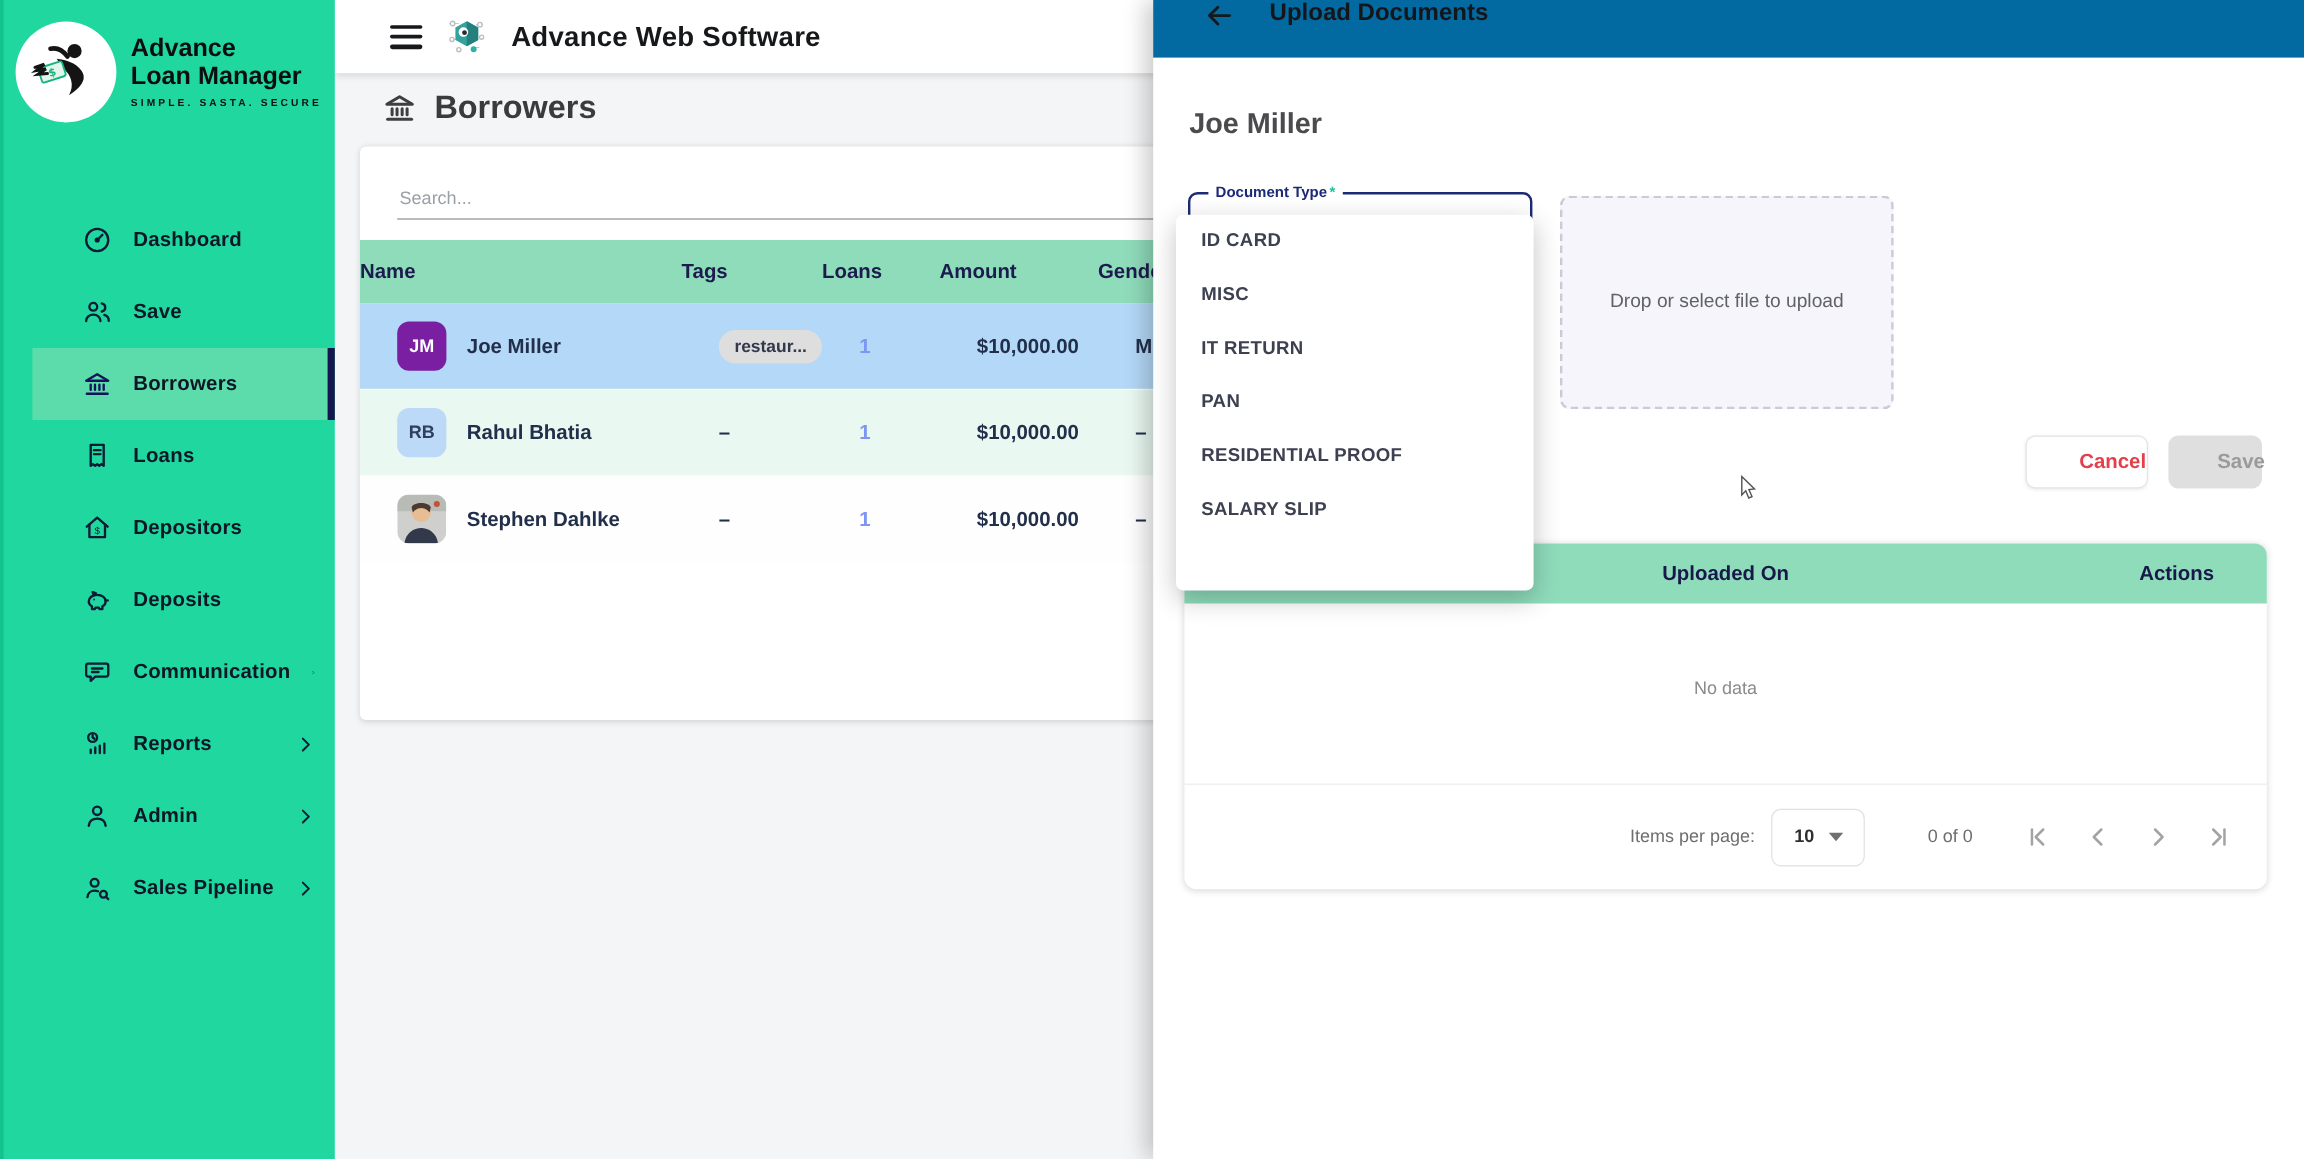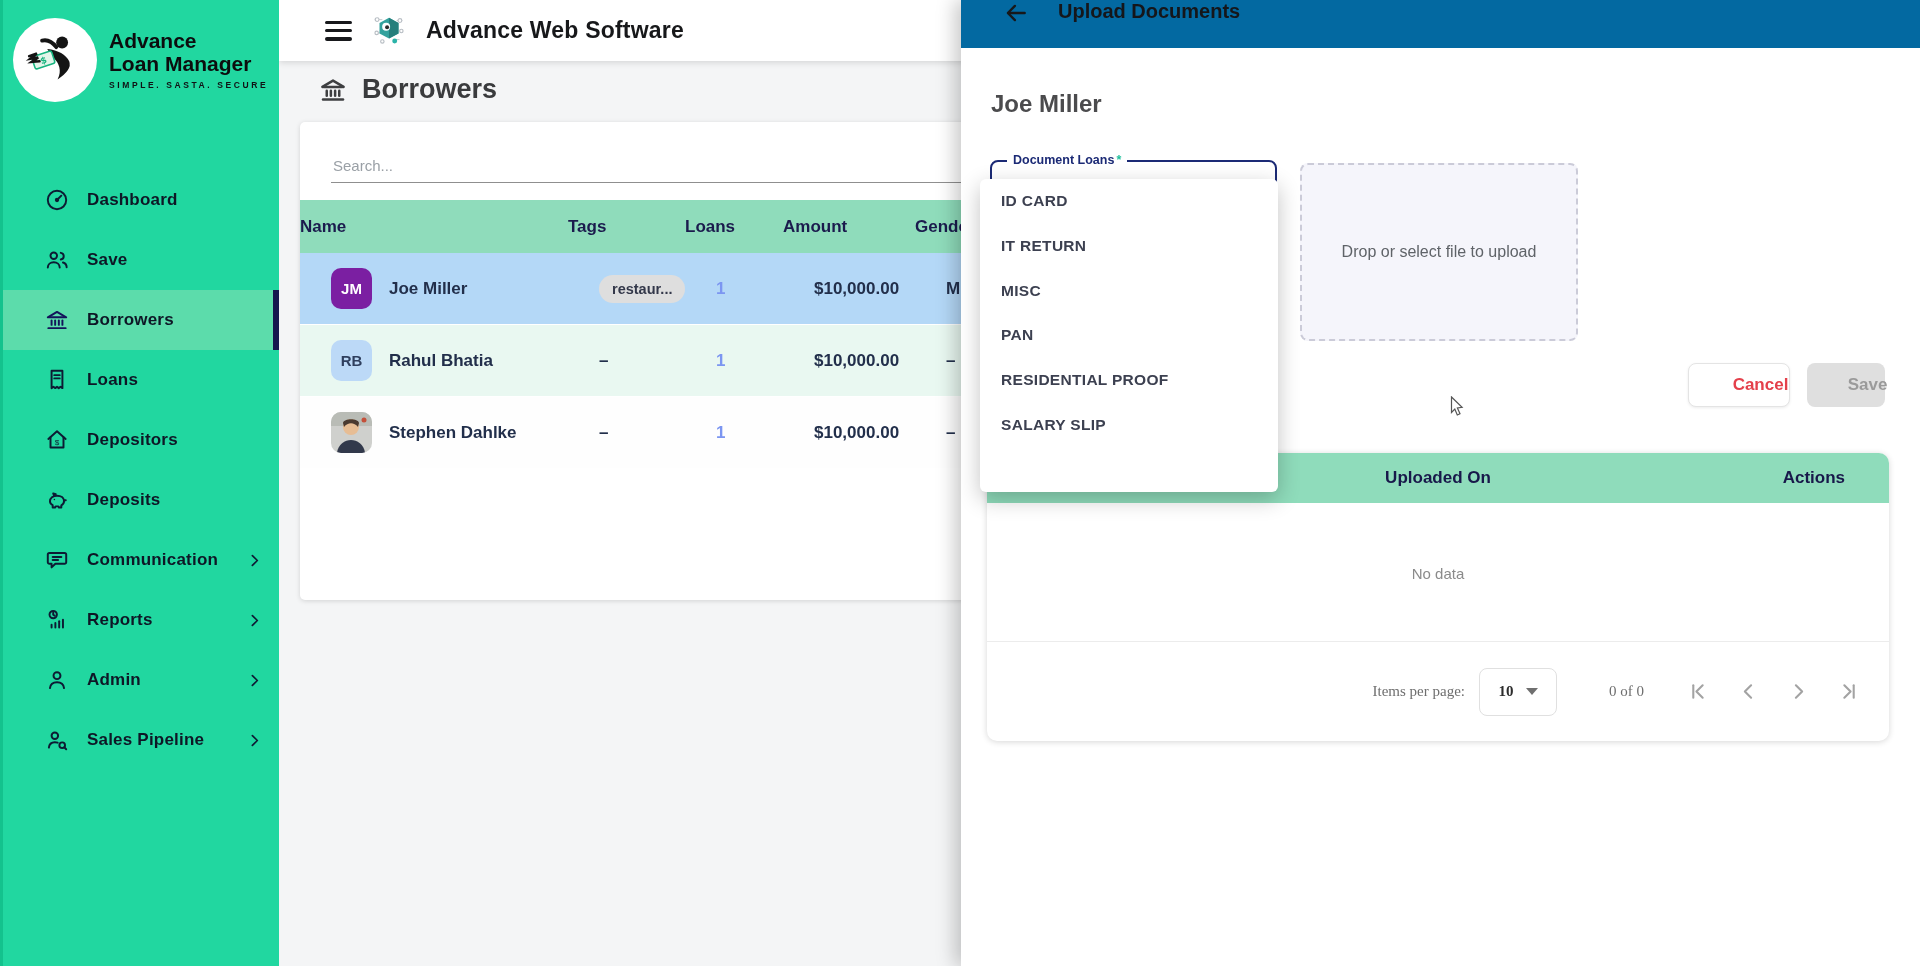--- a/index.html
+++ b/index.html
@@ -7,21 +7,21 @@
   #app{position:relative;width:1920px;height:966px;}
 
   
   #sidebar{position:absolute;left:0;top:0;width:279px;height:966px;background:#21d7a0;border-left:3px solid #14c28d;box-sizing:border-box;z-index:3;}
   .logo-row{display:flex;align-items:center;gap:12px;padding:12px 8px 12px 10px;height:95px;}
   .logo-circle{width:84px;height:84px;border-radius:50%;background:#ffffff;flex:none;display:flex;align-items:center;justify-content:center;}
   .brand{line-height:1.12;}
   .brand-l1,.brand-l2{font-size:21px;font-weight:800;color:#0c0d0e;}
   .tagline{font-size:8.5px;font-weight:700;letter-spacing:2.6px;color:#101114;margin-top:5px;white-space:nowrap;}
   #sidebar-nav{position:absolute;top:170px;left:0;right:0;}
-  .nav-item{height:60px;display:flex;align-items:center;gap:17px;padding:0 16px 0 41px;color:#0e1726;cursor:pointer;position:relative;}
+  .nav-item{height:60px;display:flex;align-items:center;gap:17px;padding:0 16px 0 41px;color:#0e1726;cursor:pointer;position:relative;margin-left:24px;}
   .nav-item .nav-label{font-size:17px;font-weight:600;letter-spacing:.2px;}
   .nav-item.selected{background:#5cdcab;}
   .nav-item.selected::after{content:"";position:absolute;right:0;top:0;bottom:0;width:6px;background:#15164e;}
   .nav-icon{width:26px;height:26px;flex:none;color:#0d1b33;}
   .nav-item.selected .nav-icon{color:#13145a;}
   .nav-icon svg{width:100%;height:100%;display:block;}
   .chev{margin-left:auto;width:17px;height:17px;color:#0d1b33;}
   .chev svg{width:100%;height:100%;display:block;}
 
   
@@ -74,21 +74,21 @@
 
   .btn{position:absolute;height:44px;border-radius:8px;font-family:inherit;font-size:17px;font-weight:700;display:flex;align-items:center;justify-content:center;cursor:pointer;box-sizing:border-box;padding-left:43px;}
   .btn-cancel{left:727px;top:363px;width:102px;background:#fff;border:1px solid #e4e4e4;color:#e4404b;box-shadow:0 1px 3px rgba(0,0,0,.08);}
   .btn-save{left:846px;top:363px;width:78px;background:#dfdfdf;border:none;color:#9a9a9a;}
 
   .docs-card{position:absolute;left:26px;top:453px;width:902px;height:288px;background:#fff;border-radius:10px;box-shadow:0 1px 6px rgba(0,0,0,.16);}
   .docs-header{position:relative;height:50px;background:#8fdcbb;border-radius:10px 10px 0 0;}
   .docs-header .dh-mid{position:absolute;left:50%;top:0;transform:translateX(-50%);line-height:50px;font-size:17px;font-weight:700;color:#18184a;}
   .docs-header .dh-right{position:absolute;right:44px;top:0;line-height:50px;font-size:17px;font-weight:700;color:#18184a;}
   .no-data{text-align:center;margin-top:62px;color:#8b8b8b;font-size:15px;}
-  .paginator{position:absolute;left:0;right:0;bottom:0;height:100px;border-top:1px solid #ececec;display:flex;align-items:center;justify-content:flex-end;padding-right:28px;box-sizing:border-box;font-family:Liberation Serif, serif;}
+  .paginator{position:absolute;left:0;right:0;bottom:0;height:88px;border-top:1px solid #ececec;display:flex;align-items:center;justify-content:flex-end;padding-right:28px;box-sizing:border-box;}
   .ipp-label{font-size:15px;color:#6e6e6e;}
   .ipp-select{margin-left:14px;width:76px;height:46px;border:1px solid #e0e0e0;border-radius:8px;display:flex;align-items:center;justify-content:center;gap:12px;cursor:pointer;background:#fff;}
   .ipp-value{font-size:15px;font-weight:600;color:#2e2e2e;}
   .tri-down{width:0;height:0;border-left:6px solid transparent;border-right:6px solid transparent;border-top:7px solid #6f6f6f;}
   .range-text{margin-left:52px;font-size:15px;color:#6e6e6e;}
   .pg-icons{margin-left:42px;display:flex;align-items:center;gap:25px;}
   .pg-btn{width:25px;height:25px;color:#a3a3a3;cursor:pointer;}
   .pg-btn svg{width:100%;height:100%;}
 
   #mouse-cursor{position:absolute;left:1450px;top:396px;z-index:50;pointer-events:none;}
@@ -354,28 +354,28 @@
             <path d="M11 5.5 4.5 12 11 18.5"></path>
         </svg>
       </span>
       <span class="panel-title">Upload Documents</span>
     </div>
 
     <div class="borrower-name">Joe Miller</div>
 
     <div class="doc-field">
       <span class="doc-field-label">
-        <span>Document Loans</span><span class="req-star">*</span>
+        <span>Document Type</span><span class="req-star">*</span>
       </span>
     </div>
 
     <div class="dropdown" id="doc-type-dropdown">
         <div class="option">ID CARD</div>
+        <div class="option">MISC</div>
         <div class="option">IT RETURN</div>
-        <div class="option">MISC</div>
         <div class="option">PAN</div>
         <div class="option">RESIDENTIAL PROOF</div>
         <div class="option">SALARY SLIP</div>
       </div>
 
     <div class="dropzone">
       <span>Drop or select file to upload</span>
     </div>
 
     <div class="btn btn-cancel">Cancel</div>

